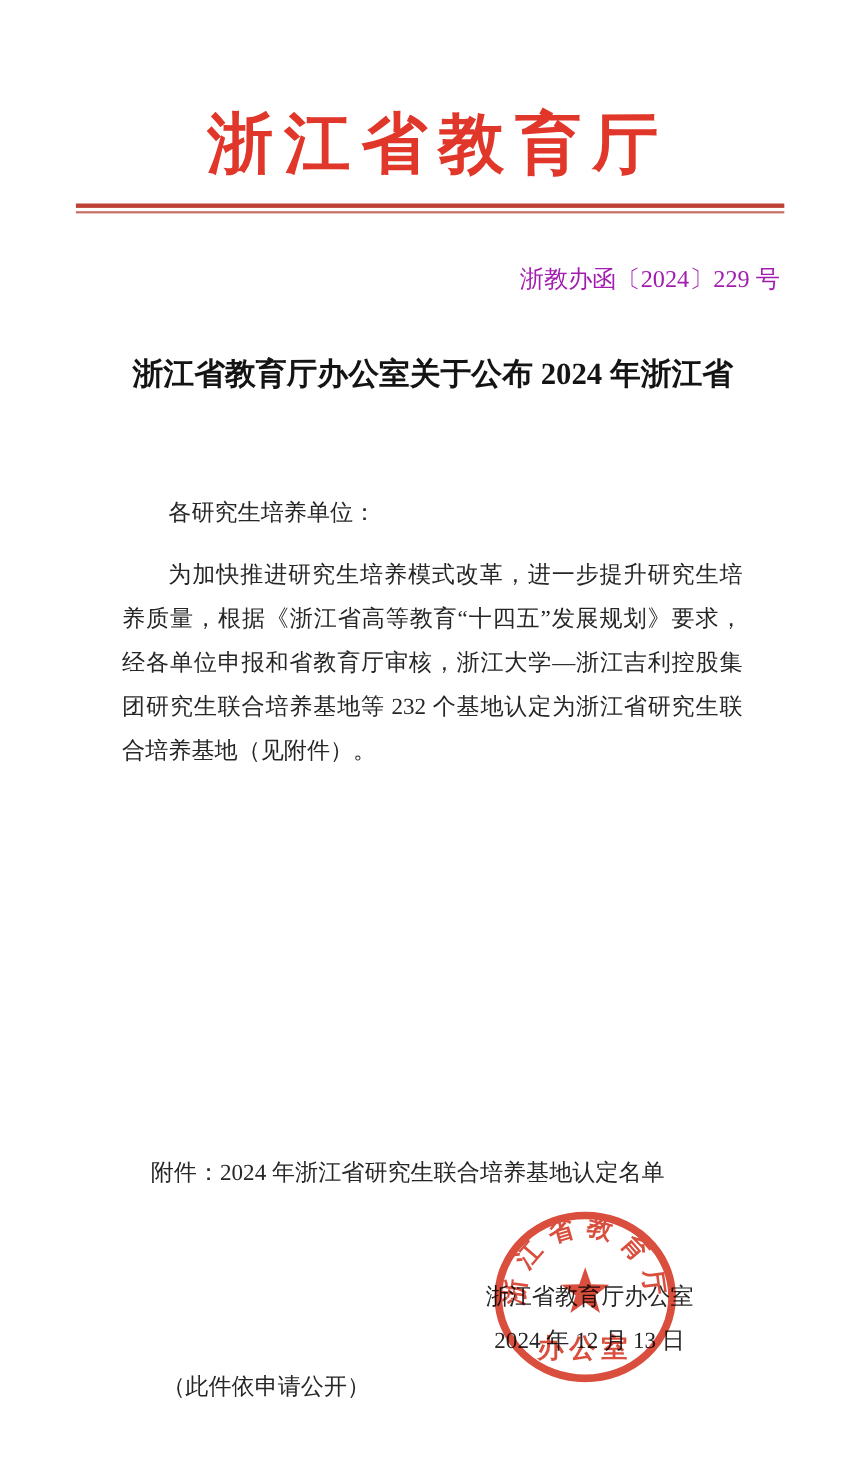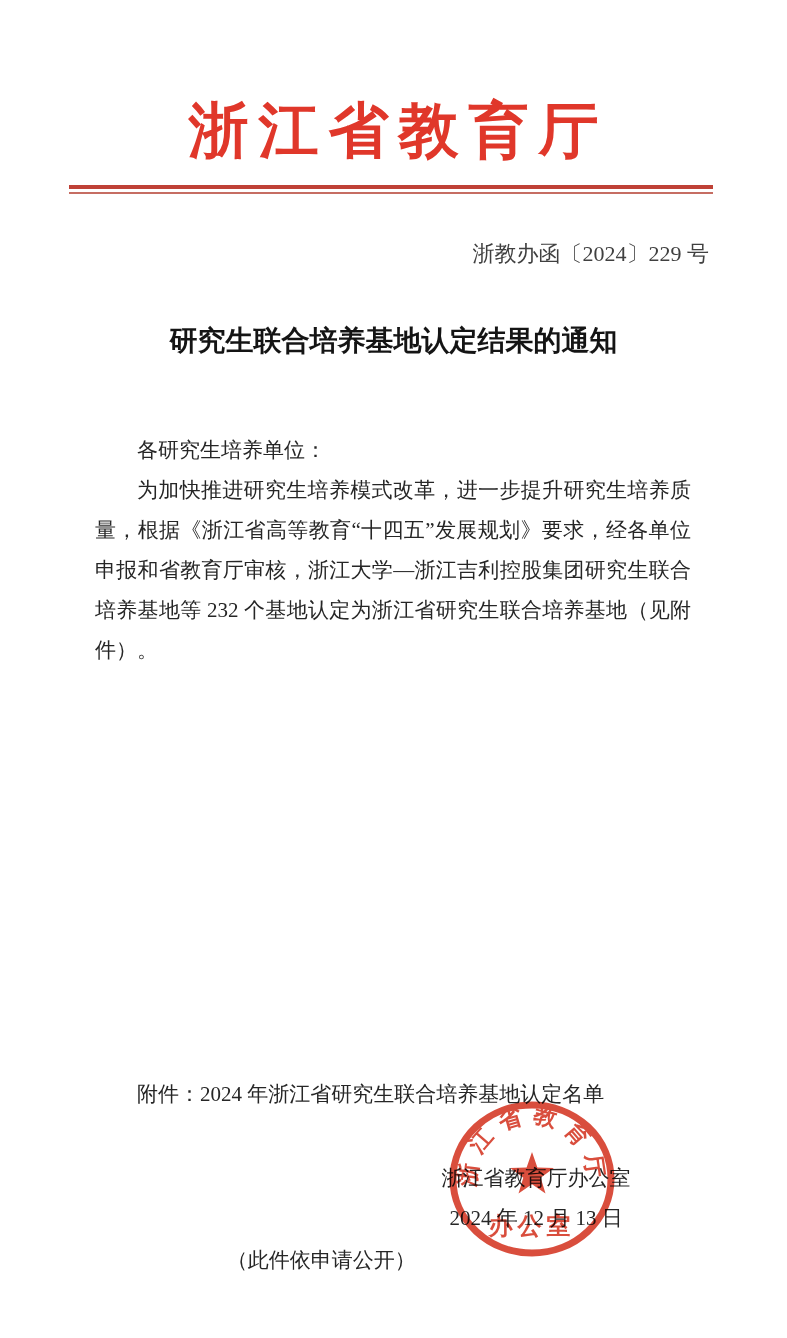--- a/index.html
+++ b/index.html
@@ -30,56 +30,55 @@
     background: #bf4136;
   }
   .rule-thin {
     position: absolute; left: 69px; top: 192px;
     width: 644px; height: 2px;
     background: #c66d63;
   }
   .doc-number {
     position: absolute; top: 241px; right: 78px;
     font-size: 22px; line-height: 26px;
-    color: #404040;
+    color: #a21caf;
     white-space: nowrap;
   }
   .notice-title {
     position: absolute; top: 318px; left: 40px; width: 707px;
     text-align: center;
     font-size: 28px; font-weight: 700;
     line-height: 46px;
     color: #141414;
   }
   .body-text {
     position: absolute; top: 430px; left: 95px; width: 596px;
     font-size: 21px; line-height: 40px;
     text-align: justify;
     color: #262626;
   }
-  .body-text p { margin: 0; text-indent: 2em; }
+  .body-text p { margin: 16px; text-indent: 2em; }
   .salutation { text-indent: 0; }
   .attachment {
-    position: absolute; top: 1074px; left: 95px; width: 596px;
+    position: absolute; top: 1046px; left: 95px; width: 596px;
     font-size: 21px; line-height: 40px;
     text-indent: 2em;
     color: #262626;
   }
   .signature {
     position: absolute; top: 1158px; left: 401px; width: 270px;
     text-align: center;
     font-size: 21px; line-height: 40px;
     color: #262626;
   }
   .footer-note {
     position: absolute; top: 1240px; left: 95px; width: 400px;
     font-size: 21px; line-height: 40px;
     text-indent: 2.5em;
     color: #262626;
-    text-align: center;
   }
   .seal {
     position: absolute; left: 449px; top: 1101px;
     width: 166px; height: 156px;
     mix-blend-mode: multiply;
     opacity: 0.9;
   }
   .seal text {
     font-family: "Liberation Serif", "DejaVu Serif", serif;
     font-weight: 700;
@@ -90,21 +89,21 @@
 <body>
 
 <div class="letterhead">浙江省教育厅</div>
 
 <div class="rule-thick"></div>
 <div class="rule-thin"></div>
 
 <div class="doc-number">浙教办函〔2024〕229 号</div>
 
 <div class="notice-title">
-  <div>研究生联合培养基地认定结果的通知</div>
+  <div>浙江省教育厅办公室关于公布 2024 年浙江省</div>
 </div>
 
 <div class="body-text">
   <p class="salutation">各研究生培养单位：</p>
   <p>为加快推进研究生培养模式改革，进一步提升研究生培养质量，根据《浙江省高等教育“十四五”发展规划》要求，经各单位申报和省教育厅审核，浙江大学—浙江吉利控股集团研究生联合培养基地等 232 个基地认定为浙江省研究生联合培养基地（见附件）。</p>
 </div>
 
 <div class="attachment">附件：2024 年浙江省研究生联合培养基地认定名单</div>
 
 <div class="signature">

